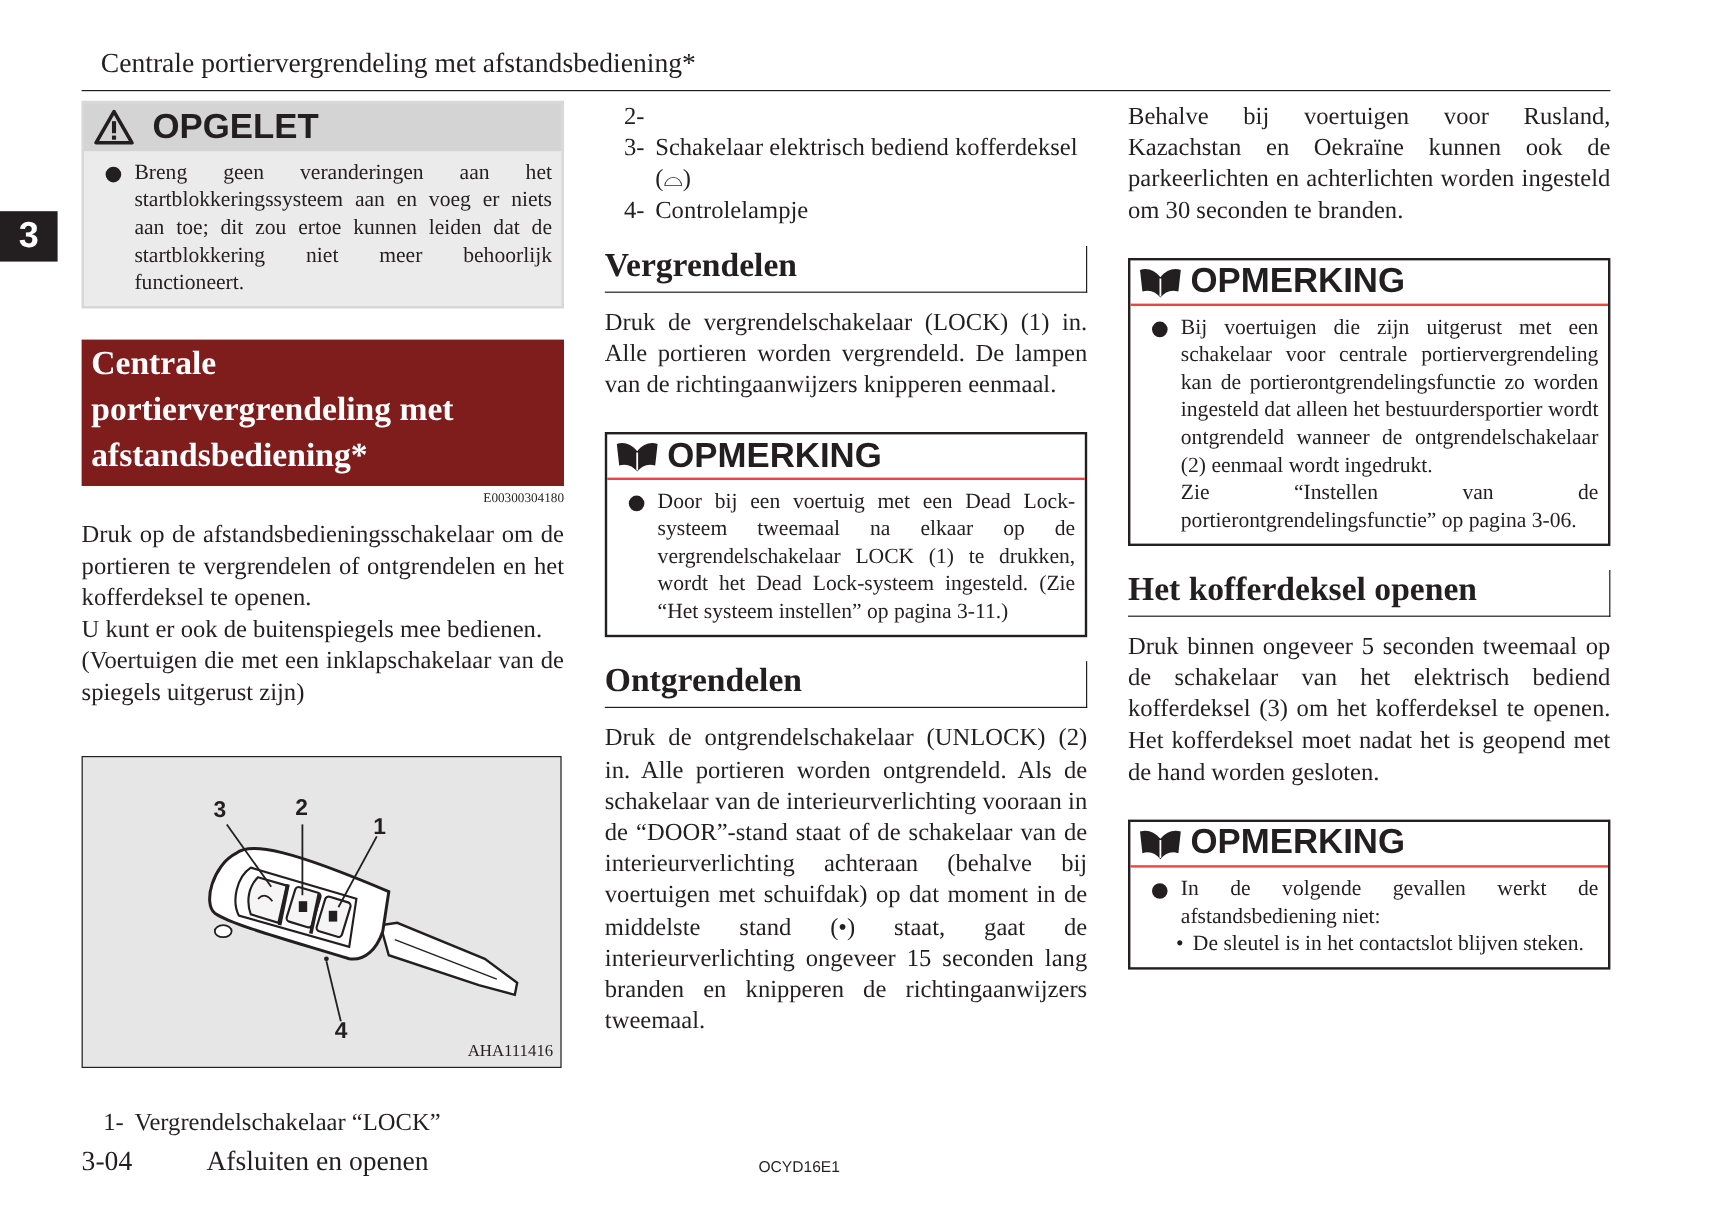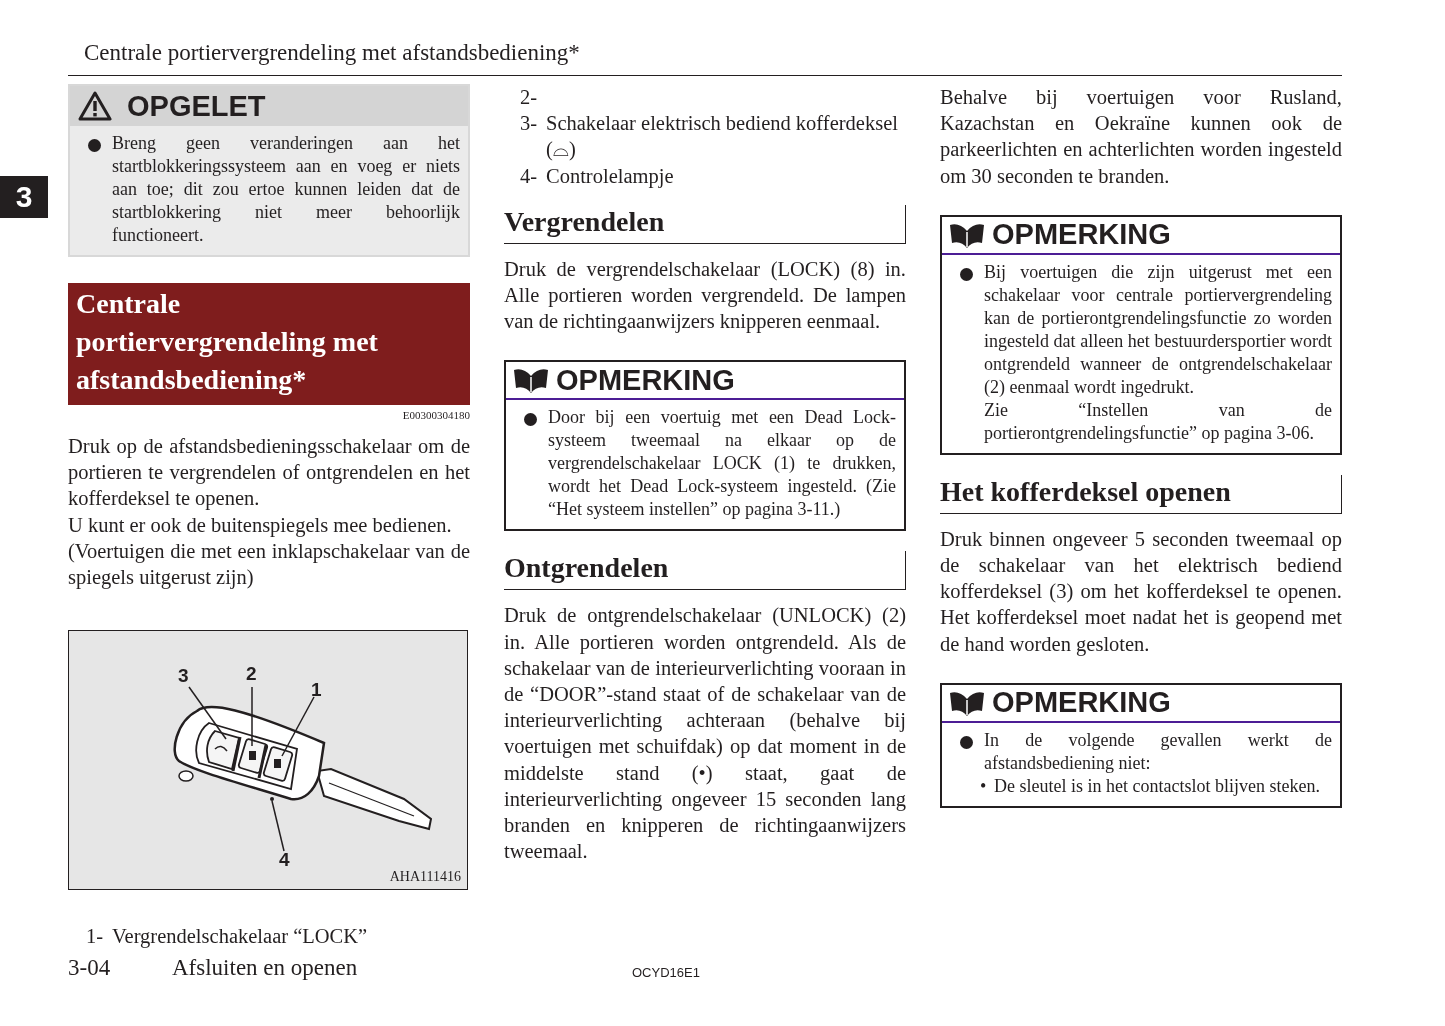--- a/index.html
+++ b/index.html
@@ -17,21 +17,21 @@
   .p { font-size: 20.5px; line-height: 26.2px; text-align: justify; margin: 0; }
   .p.last { text-align-last: left; }
 
   
   .caution { background: #ebebeb; border: 2px solid #d8d8d8; }
   .caution-head { background: #d4d4d4; height: 40px; display: flex; align-items: center; padding-left: 8px; }
   .caution-head .ttl { font-family: "Liberation Sans", sans-serif; font-weight: bold; font-size: 29px; margin-left: 15px; }
   .caution-body { padding: 6px 8px 8px 18px; }
 
   .note { border: 2.5px solid #231f20; }
-  .note-head { height: 36px; display: flex; align-items: center; padding-left: 6px; border-bottom: 2px solid #4c1d95; }
+  .note-head { height: 36px; display: flex; align-items: center; padding-left: 6px; border-bottom: 2px solid #ef4444; }
   .note-head .ttl { font-family: "Liberation Sans", sans-serif; font-weight: bold; font-size: 29px; margin-left: 6px; }
   .note-body { padding: 6px 8px 8px 18px; }
 
   .bullet-row { display: flex; }
   .bullet { width: 24px; flex: 0 0 24px; padding-top: 7px; }
   .bullet span { display: block; width: 13px; height: 13px; border-radius: 50%; background: #231f20; }
   .small { font-size: 18px; line-height: 23px; text-align: justify; margin: 0; }
   .small.last { text-align-last: left; }
   .sub-bullet { display: flex; padding-left: 20px; }
   .sub-bullet .dot { width: 14px; flex: 0 0 14px; font-size: 18px; line-height: 23px; }
@@ -143,21 +143,21 @@
     <span>Schakelaar elektrisch bediend kofferdeksel (⌓)</span>
   </div>
   <div class="list-item" style="padding-left:16px">
     <span class="num">4-</span>
     <span>Controlelampje</span>
   </div>
 
   <div style="height:16px"></div>
   <div class="h2">Vergrendelen</div>
   <div style="height:12px"></div>
-  <p class="p last">Druk de vergrendelschakelaar (LOCK) (8) in. Alle portieren worden vergrendeld. De lampen van de richtingaanwijzers knipperen eenmaal.</p>
+  <p class="p last">Druk de vergrendelschakelaar (LOCK) (1) in. Alle portieren worden vergrendeld. De lampen van de richtingaanwijzers knipperen eenmaal.</p>
 
   <div style="height:26px"></div>
   <div class="note">
     <div class="note-head">
       <svg width="38" height="28" viewBox="0 0 38 28">
         <path d="M2 4 C 8 2, 14 4, 19 10 C 24 4, 30 2, 36 4 L 34 22 C 28 20, 23 22, 19 27 C 15 22, 10 20, 4 22 Z" fill="#231f20"></path>
         <line x1="19" y1="11" x2="19" y2="26" stroke="#fff" stroke-width="1.5"></line>
       </svg>
       <span class="ttl">OPMERKING</span>
     </div>

